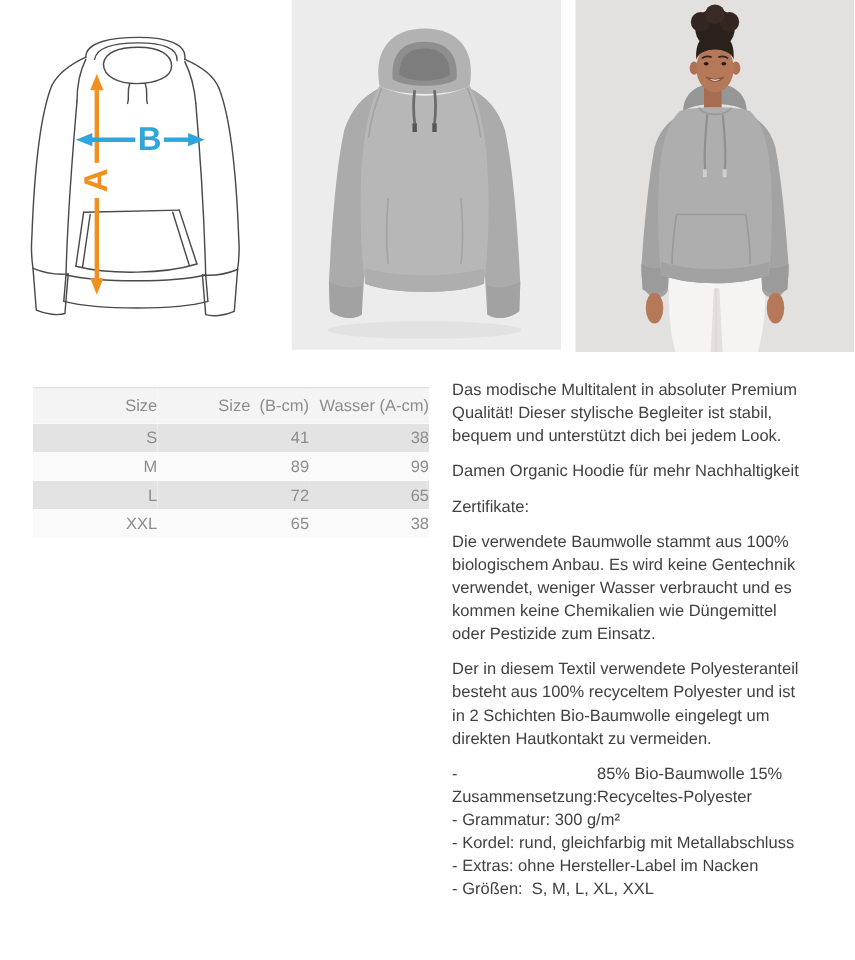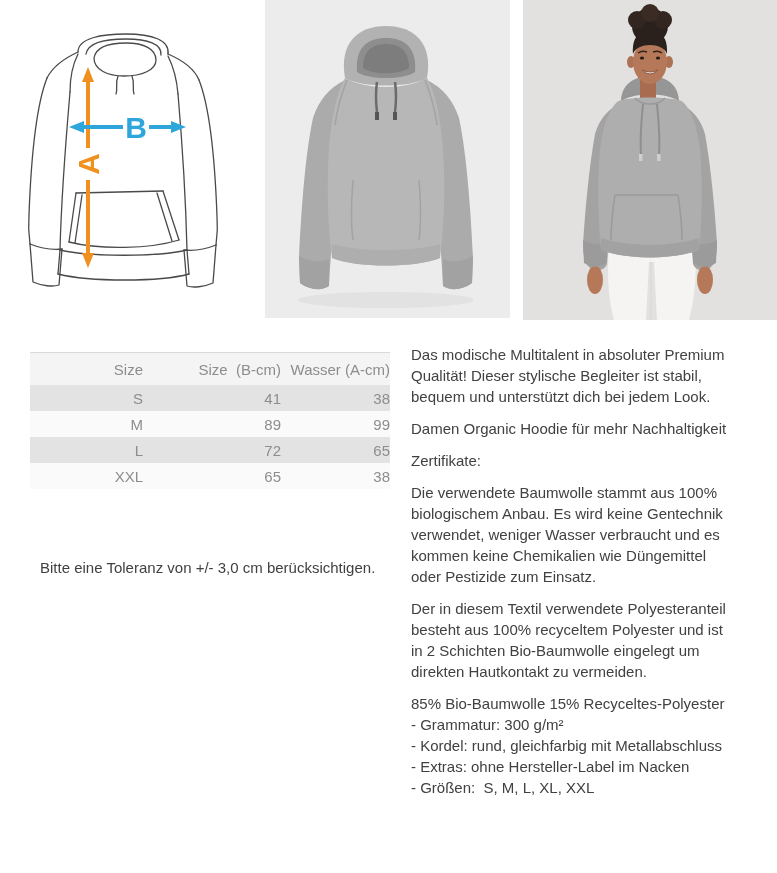--- a/index.html
+++ b/index.html
@@ -221,41 +221,41 @@
         <td>65</td>
       </tr>
       <tr>
         <td class="c1">XXL</td>
         <td>65</td>
         <td>38</td>
       </tr>
     </tbody>
   </table>
 
-  <div class="tolerance-note">Bitte eine Toleranz von +/- 3,0 cm berücksichtigen.</div>
 
   <div class="description">
     <p class="para">Das modische Multitalent in absoluter Premium
 Qualität! Dieser stylische Begleiter ist stabil,
 bequem und unterstützt dich bei jedem Look.</p>
     <p class="para">Damen Organic Hoodie für mehr Nachhaltigkeit</p>
     <div class="flex-row">
       <span class="lbl">Zertifikate:</span>
     </div>
     <p class="para">Die verwendete Baumwolle stammt aus 100%
 biologischem Anbau. Es wird keine Gentechnik
 verwendet, weniger Wasser verbraucht und es
 kommen keine Chemikalien wie Düngemittel
 oder Pestizide zum Einsatz.</p>
     <p class="para">Der in diesem Textil verwendete Polyesteranteil
 besteht aus 100% recyceltem Polyester und ist
 in 2 Schichten Bio-Baumwolle eingelegt um
 direkten Hautkontakt zu vermeiden.</p>
     <div class="spec-list">
       <div class="comp-row">
+        <span class="lbl">- Zusammensetzung:</span>
         <span class="val">85% Bio-Baumwolle
 15% Recyceltes-Polyester</span>
       </div>
       <div class="spec-item">- Grammatur: 300 g/m²</div>
       <div class="spec-item">- Kordel: rund, gleichfarbig mit Metallabschluss</div>
       <div class="spec-item">- Extras: ohne Hersteller-Label im Nacken</div>
       <div class="spec-item">- Größen:  S, M, L, XL, XXL</div>
     </div>
   </div>
 

